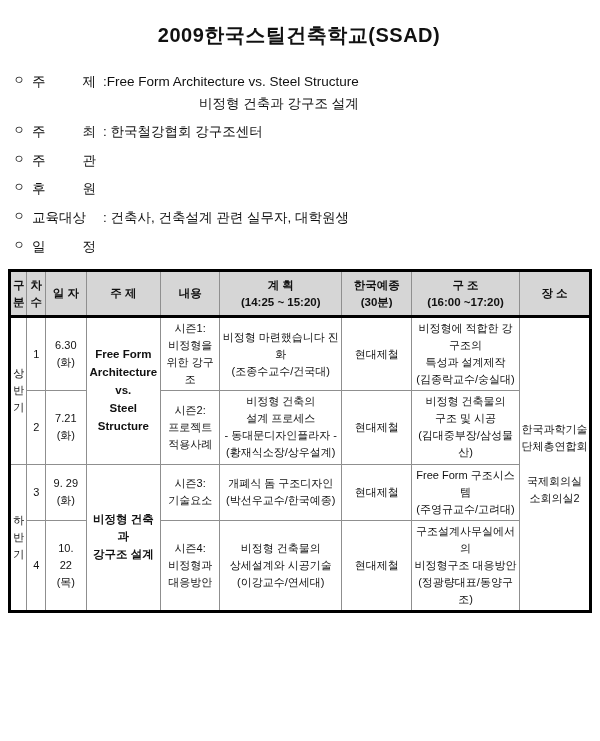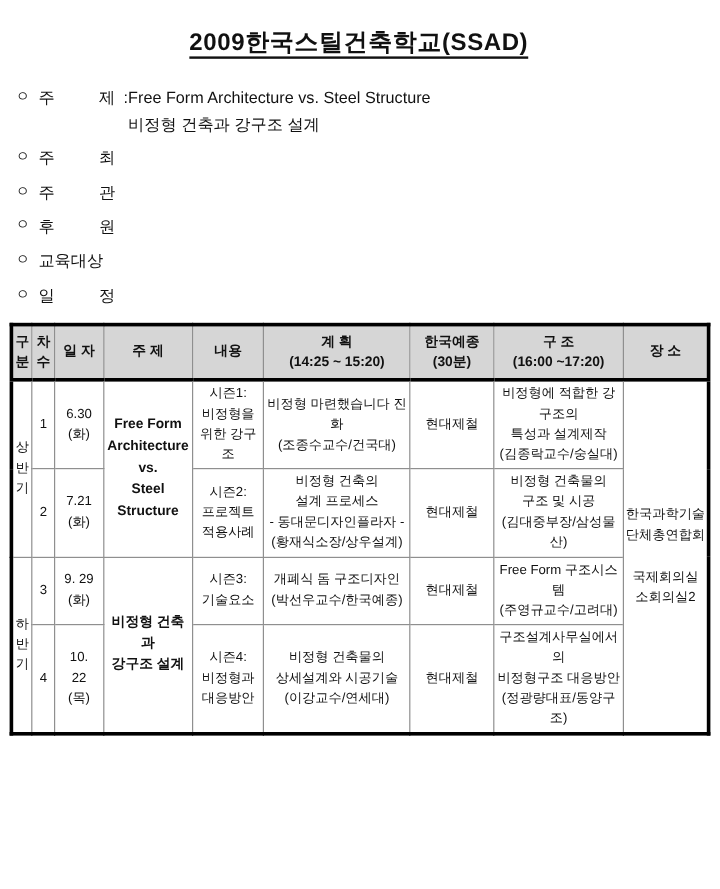--- a/index.html
+++ b/index.html
@@ -13,21 +13,20 @@
   .page { padding: 20px 10px 0 8px; }
 
   .doc-title {
     text-align: center;
     font-size: 20px;
     font-weight: bold;
     letter-spacing: 0.5px;
     margin-top: 2px;
   }
   .doc-title span {
-    text-decoration: underline;
     text-decoration-thickness: 2px;
     text-underline-offset: 5px;
     text-align: right;
   }
 
   .intro {
     margin: 34px 0 0 0;
     font-size: 13.5px;
     line-height: 2.05;
     letter-spacing: 0.2px;
@@ -36,21 +35,21 @@
   }
 
   .bullets { margin-top: 22px; font-size: 13.5px; }
   .bullet-row { display: flex; align-items: flex-start; margin-bottom: 7px; line-height: 1.6; }
   .bullet-mark { width: 24px; padding-left: 5px; flex: none; font-size: 12px; }
   .bullet-label {
     width: 64px; flex: none;
     text-align: justify; text-align-last: justify;
     white-space: nowrap; margin-right: 7px;
   }
-  .bullet-value { white-space: pre-wrap; }
+  .bullet-value { white-space: pre-wrap; text-align: right; }
 
   table.schedule {
     width: 584px;
     margin-top: 12px;
     border-collapse: collapse;
     table-layout: fixed;
     font-size: 11px;
     border: 3px solid #000000;
   }
   table.schedule th, table.schedule td {
@@ -87,32 +86,34 @@
   <div class="bullets">
     <div class="bullet-row">
       <span class="bullet-mark">ㅇ</span>
       <span class="bullet-label">주 제</span>
       <span class="bullet-value">:Free Form Architecture vs. Steel Structure
  비정형 건축과 강구조 설계</span>
     </div>
     <div class="bullet-row">
       <span class="bullet-mark">ㅇ</span>
       <span class="bullet-label">주 최</span>
+      <span class="bullet-value">: 한국철강협회 강구조센터</span>
     </div>
     <div class="bullet-row">
       <span class="bullet-mark">ㅇ</span>
       <span class="bullet-label">주 관</span>
     </div>
     <div class="bullet-row">
       <span class="bullet-mark">ㅇ</span>
       <span class="bullet-label">후 원</span>
     </div>
     <div class="bullet-row">
       <span class="bullet-mark">ㅇ</span>
       <span class="bullet-label">교육대상</span>
+      <span class="bullet-value">: 건축사, 건축설계 관련 실무자, 대학원생</span>
     </div>
     <div class="bullet-row">
       <span class="bullet-mark">ㅇ</span>
       <span class="bullet-label">일 정</span>
       <span class="bullet-value"></span>
     </div>
   </div>
 
   <table class="schedule">
     <colgroup>

